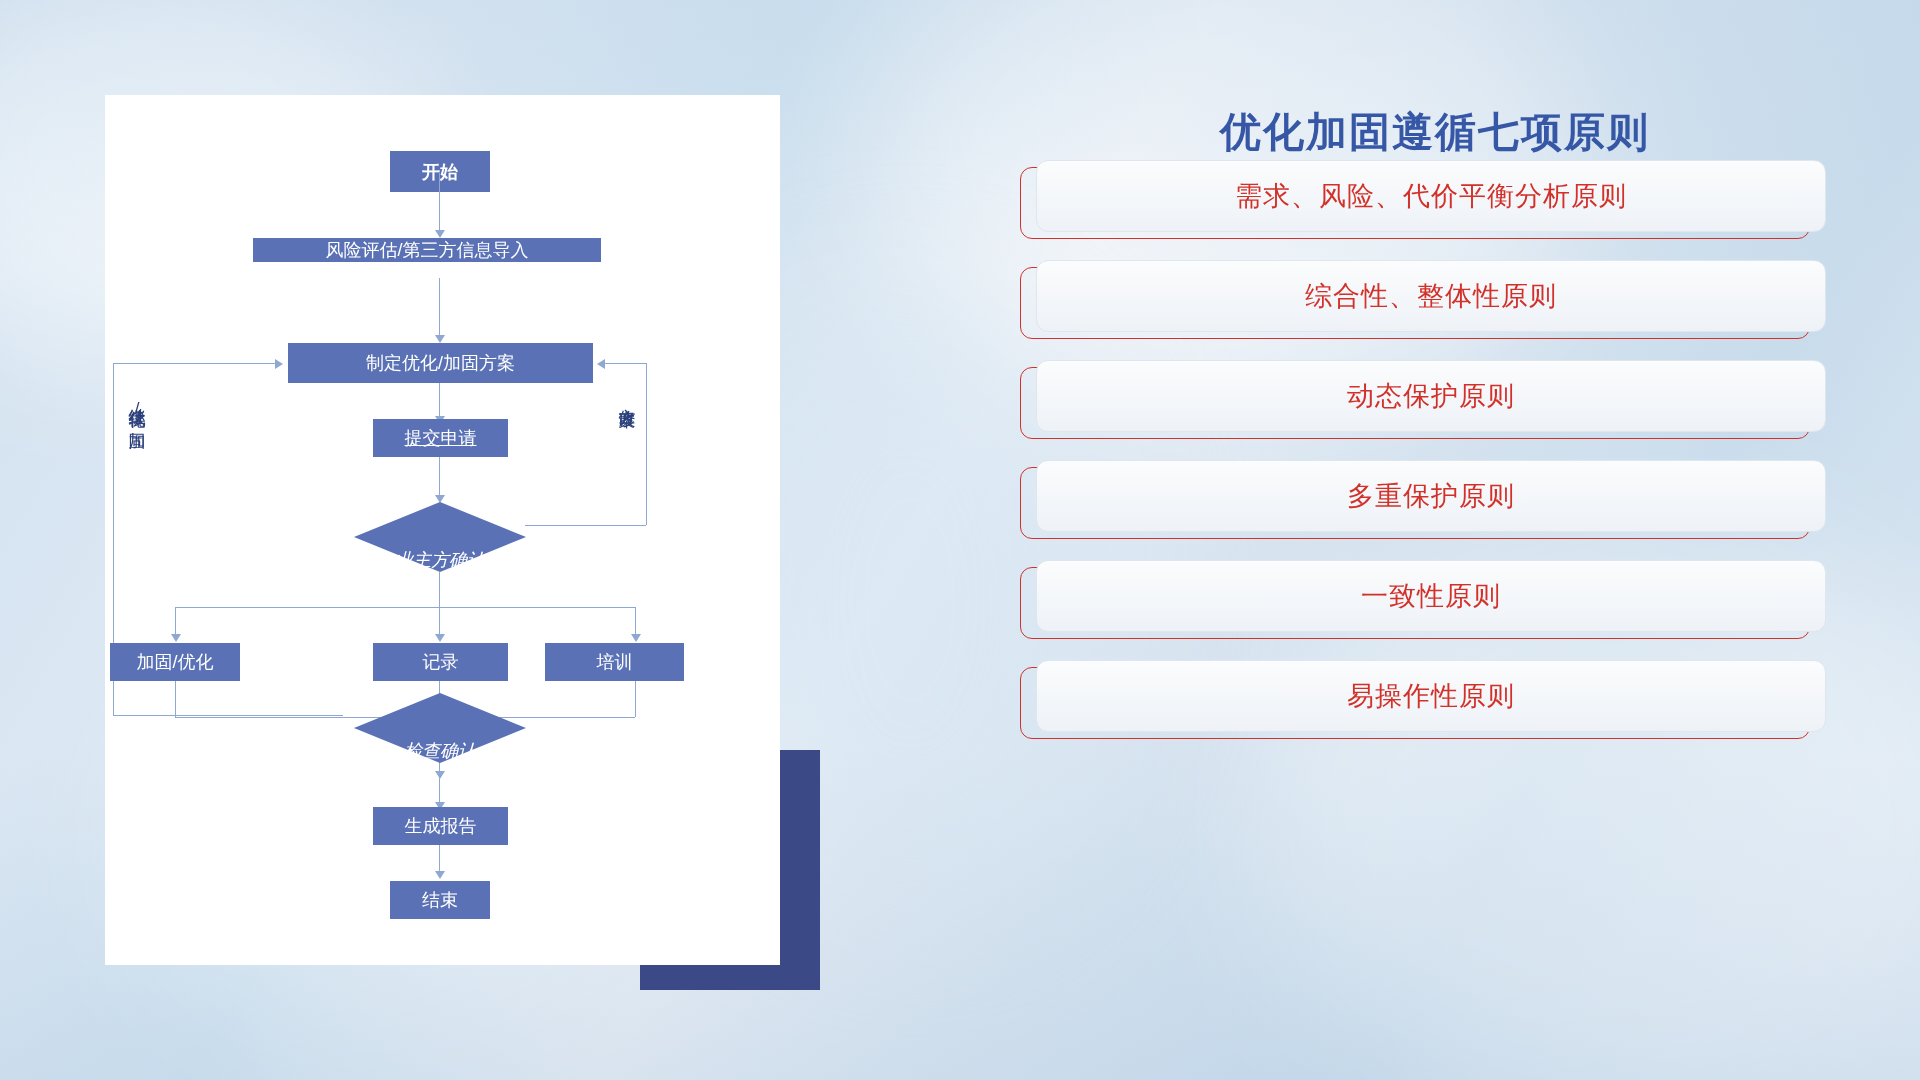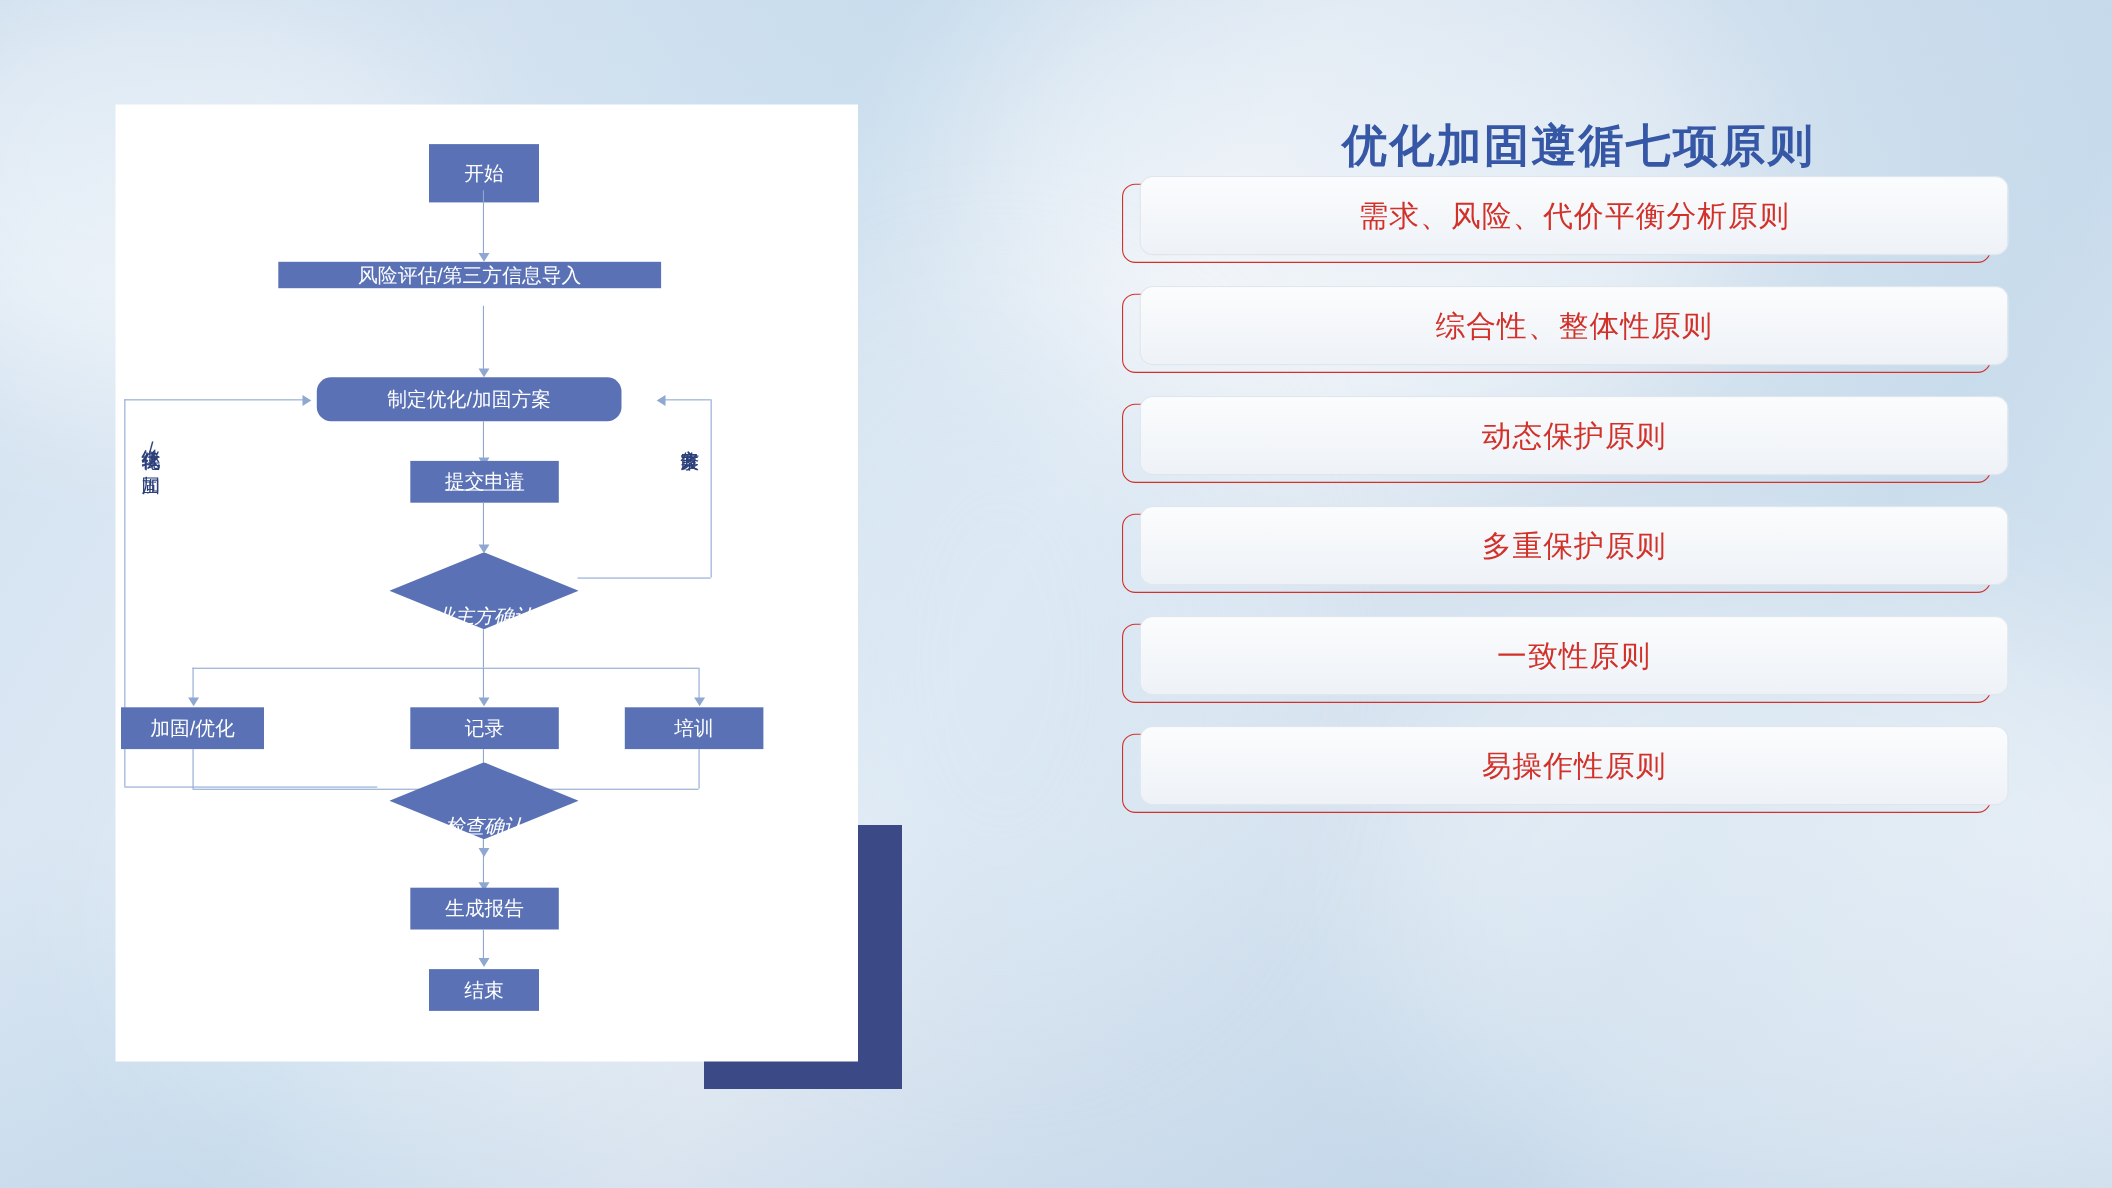--- a/index.html
+++ b/index.html
@@ -183,29 +183,29 @@
 <div class="bg-blob blob-3"></div>
 <div class="bg-blob blob-4"></div>
 <div class="bg-blob blob-5"></div>
 <div class="vignette"></div>
 
 <div class="flow-shadow"></div>
 
 <div class="flow-card">
   <div class="flow-inner">
 
-    <div class="node" style="left:285px; top:36px; width:100px; height:53px;">开始</div>
+    <div class="node" style="left:285px; top:56px; width:100px; height:41px;font-weight:bold;">开始</div>
     <div class="vline" style="left:334px; top:78px; height:62px;"></div>
     <div class="arrow-down" style="left:330px; top:135px;"></div>
 
     <div class="node" style="left:148px; top:143px; width:348px; height:24px;">风险评估/第三方信息导入</div>
     <div class="vline" style="left:334px; top:183px; height:62px;"></div>
     <div class="arrow-down" style="left:330px; top:240px;"></div>
 
-    <div class="node" style="left:183px; top:248px; width:277px; height:40px;border-radius:13px;">制定优化/加固方案</div>
+    <div class="node" style="left:183px; top:248px; width:305px; height:40px;">制定优化/加固方案</div>
     <div class="vline" style="left:334px; top:288px; height:38px;"></div>
     <div class="arrow-down" style="left:330px; top:321px;"></div>
 
     <div class="vline" style="left:8px; top:268px; height:352px;"></div>
     <div class="hline" style="left:8px; top:268px; width:165px;"></div>
     <div class="arrow-right" style="left:170px; top:264px;"></div>
     <div class="hline" style="left:8px; top:620px; width:230px;"></div>
     <div class="side-label" style="left:22px; top:300px;">继续优化/加固</div>
 
     <div class="vline" style="left:541px; top:268px; height:162px;"></div>
@@ -227,21 +227,21 @@
     <div class="hline" style="left:70px; top:512px; width:460px;"></div>
     <div class="vline" style="left:70px; top:512px; height:33px;"></div>
     <div class="vline" style="left:334px; top:512px; height:33px;"></div>
     <div class="vline" style="left:530px; top:512px; height:33px;"></div>
     <div class="arrow-down" style="left:66px; top:539px;"></div>
     <div class="arrow-down" style="left:330px; top:539px;"></div>
     <div class="arrow-down" style="left:526px; top:539px;"></div>
 
     <div class="node" style="left:5px; top:548px; width:130px; height:38px;">加固/优化</div>
     <div class="node" style="left:268px; top:548px; width:135px; height:38px;">记录</div>
-    <div class="node" style="left:463px; top:548px; width:126px; height:38px;">培训</div>
+    <div class="node" style="left:440px; top:548px; width:139px; height:38px;">培训</div>
 
     <div class="vline" style="left:70px; top:586px; height:36px;"></div>
     <div class="vline" style="left:334px; top:586px; height:36px;"></div>
     <div class="vline" style="left:530px; top:586px; height:36px;"></div>
     <div class="hline" style="left:70px; top:622px; width:460px;"></div>
     <div class="vline" style="left:334px; top:622px; height:60px;"></div>
     <div class="arrow-down" style="left:330px; top:676px;"></div>
 
     <div class="diamond-wrap" style="left:249px; top:598px; width:172px; height:70px;">
       <div class="diamond-shape"></div>

